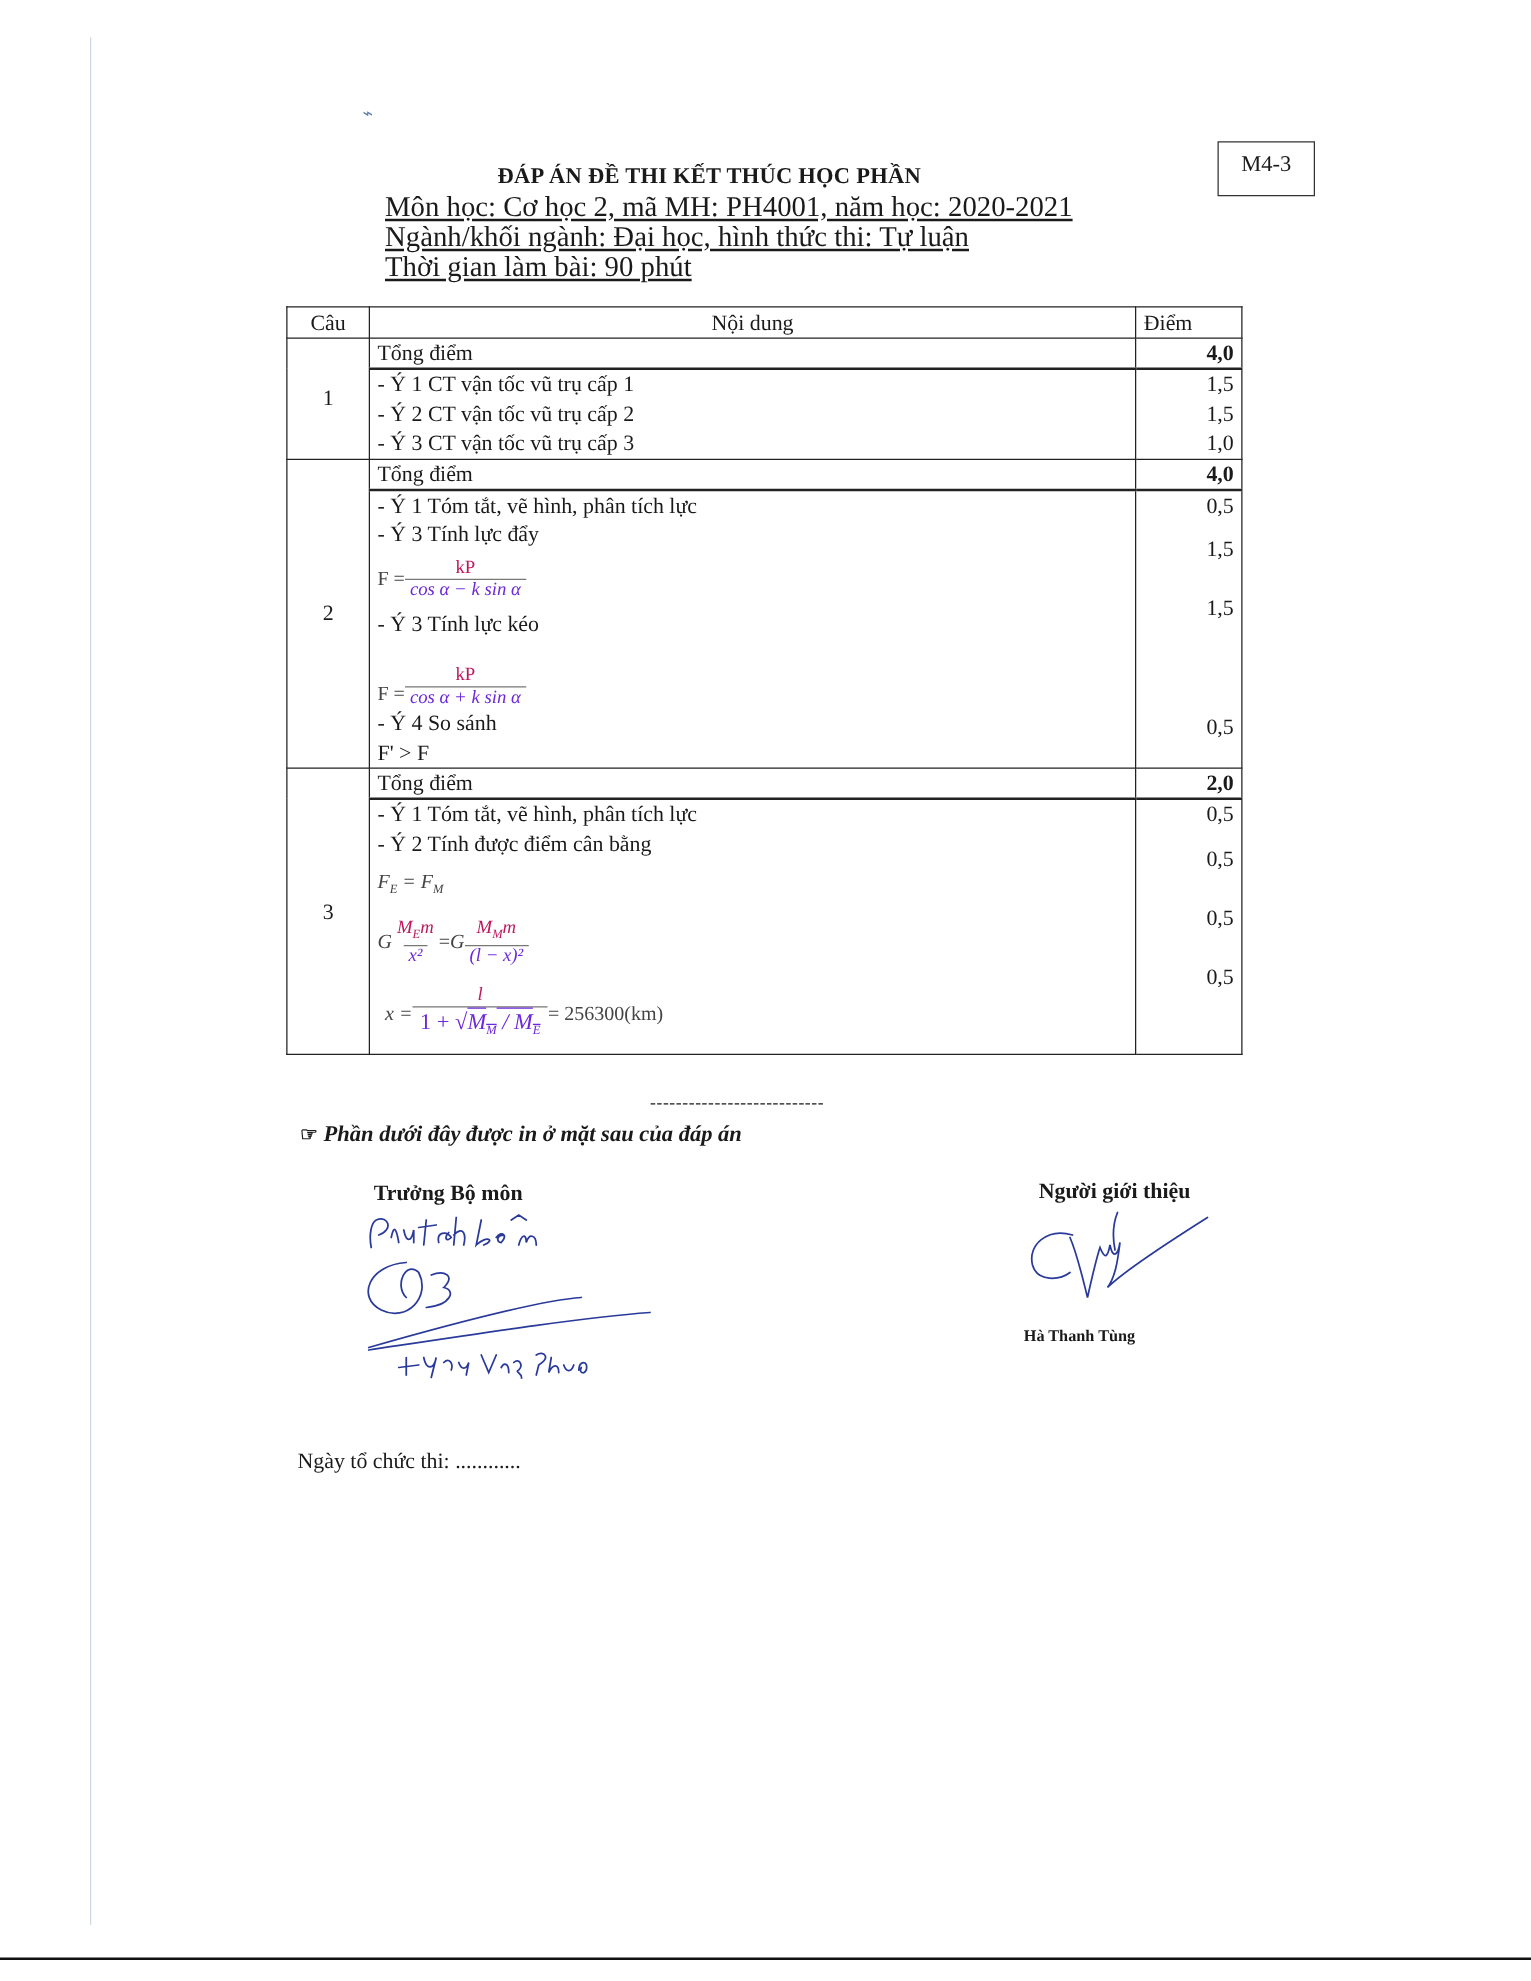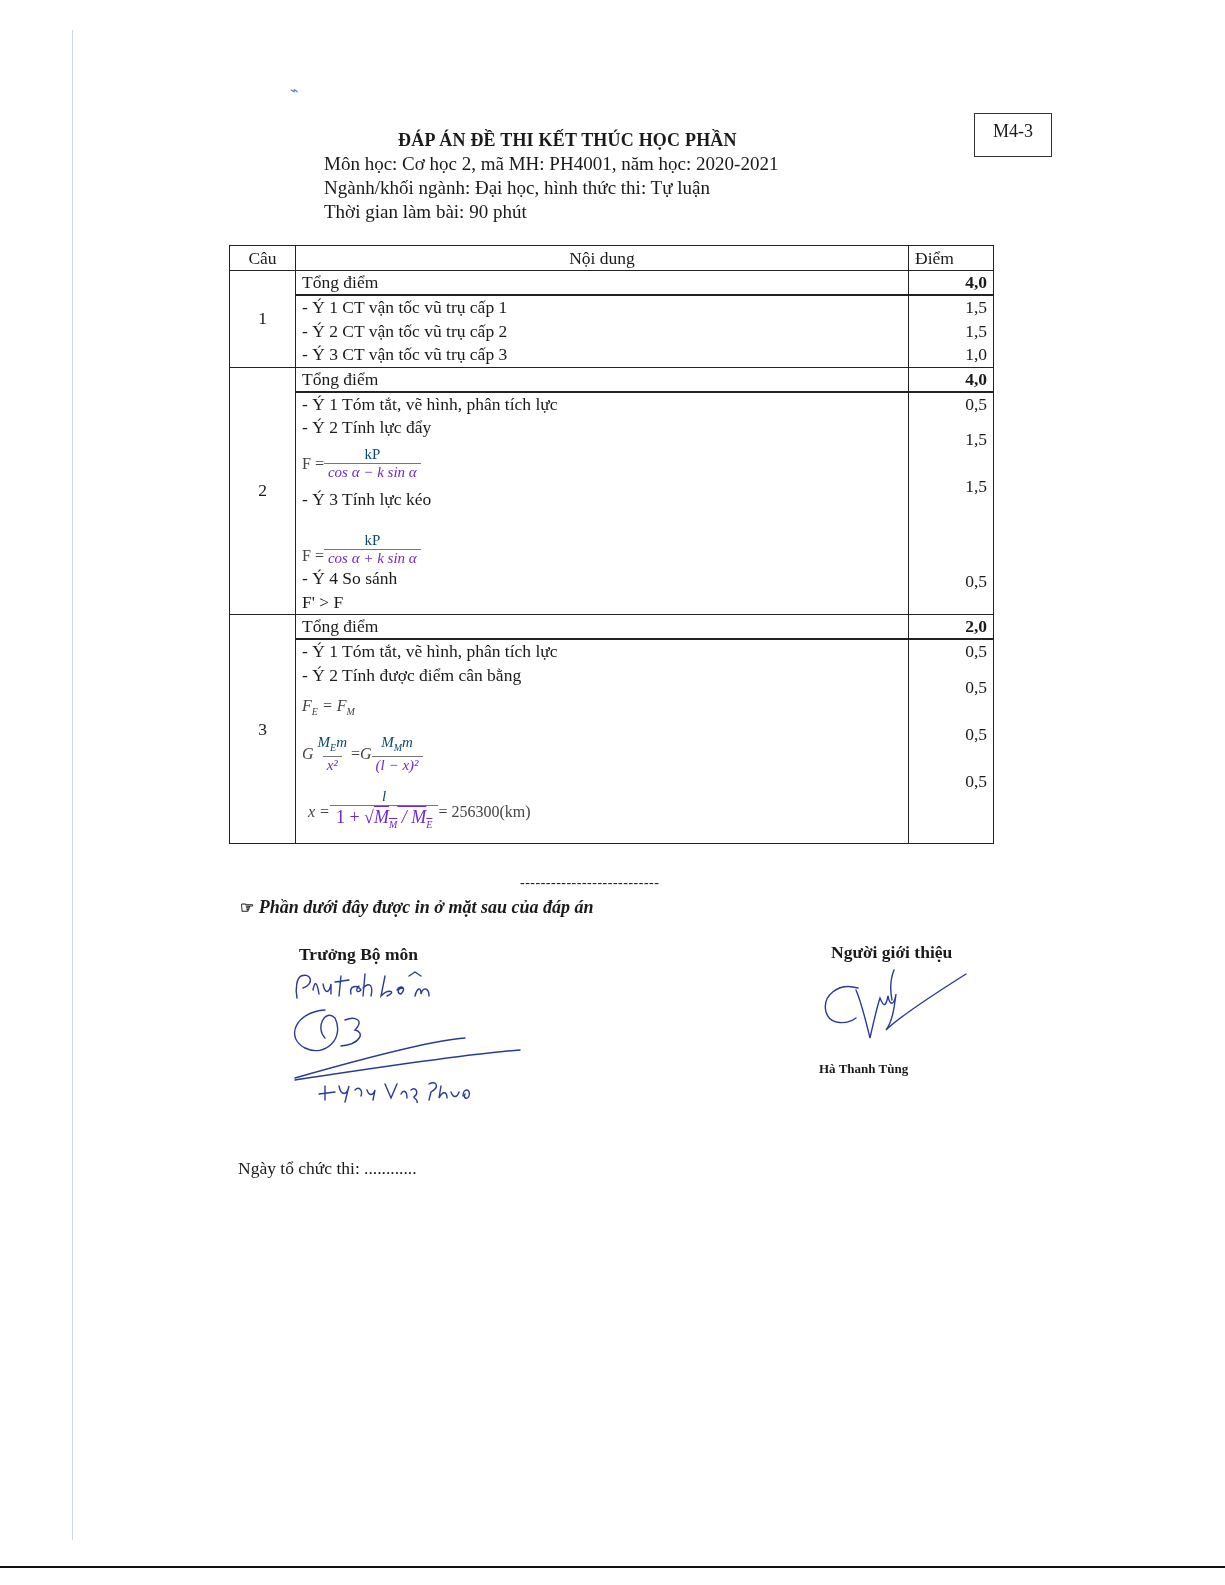--- a/index.html
+++ b/index.html
@@ -4,32 +4,32 @@
 <style>
   html, body { margin:0; padding:0; }
   body { width:1225px; height:1585px; background:#ffffff; position:relative; overflow:hidden;
          font-family:"Liberation Serif", "DejaVu Serif", serif; color:#1a1a1a; }
   .margin-line { position:absolute; left:72px; top:30px; width:1px; height:1510px; background:#cfd8e2; }
   .bottom-line { position:absolute; left:0; top:1566px; width:1225px; height:2px; background:#111; }
   .mark { position:absolute; left:290px; top:82px; color:#5b7fb0; font-size:14px; }
   .code-box { position:absolute; left:974px; top:113px; width:78px; height:44px; border:1px solid #333;
               font-size:18px; display:flex; align-items:center; justify-content:center; box-sizing:border-box; padding-bottom:8px; }
   .title { position:absolute; left:398px; top:130px; font-weight:bold; font-size:18px; letter-spacing:0.2px; }
-  .hdr { position:absolute; left:324px; font-size:19px; }
+  .hdr { position:absolute; left:308px; font-size:23px;text-decoration:underline; }
   table.grid { position:absolute; left:229px; top:245px; width:765px; border-collapse:collapse; font-size:17.5px; }
   table.grid td, table.grid th { border:1px solid #222; padding:0 6px; vertical-align:top; }
   table.grid th { font-weight:normal; height:24px; line-height:24px; }
   .c1 { width:53px; text-align:center; vertical-align:middle !important; }
   .c3 { width:72px; text-align:right; }
   .tot td { height:23px; line-height:23px; }
   .tot .c3 { font-weight:bold; }
   .tot td.content, .tot td.c3 { border-bottom:2px solid #222; }
   .line { line-height:23.5px; height:23.5px; white-space:nowrap; }
   .frac { display:inline-flex; flex-direction:column; align-items:center; vertical-align:middle; font-family:"Liberation Serif", serif; }
-  .frac .num { font-size:15px; line-height:17px; color:#0c4a6e; padding:0 4px; }
+  .frac .num { font-size:15px; line-height:17px; color:#be185d; padding:0 4px; }
   .frac .den { font-size:15px; line-height:17px; border-top:1px solid #777; padding:0 4px; color:#6d28d9; font-style:italic; }
   .eq { font-size:16px; color:#444; }
   .mi { font-style:italic; }
   .formula { height:46px; display:flex; align-items:center; }
   .dash-sep { position:absolute; left:520px; top:875px; font-size:14px; letter-spacing:0.5px; }
   .note { position:absolute; left:240px; top:897px; font-style:italic; font-weight:bold; font-size:18px; }
   .sig-head { position:absolute; font-weight:bold; font-size:17.5px; }
   .sig-name { position:absolute; font-weight:bold; font-size:13px; }
   .signature { position:absolute; }
   .footer-date { position:absolute; left:238px; top:1158px; font-size:17.5px; }
@@ -77,21 +77,21 @@
   </tr>
 
   <tr class="tot">
     <td class="c1" rowspan="2">2</td>
     <td class="content">Tổng điểm</td>
     <td class="c3">4,0</td>
   </tr>
   <tr>
     <td>
       <div class="line">- Ý 1 Tóm tắt, vẽ hình, phân tích lực</div>
-      <div class="line">- Ý 2 Tính lực đẩy</div>
+      <div class="line">- Ý 3 Tính lực đẩy</div>
       <div class="line" style="height:48px; display:flex; align-items:center;">
         <span class="eq">F =</span>
         <span class="frac">
           <span class="num">kP</span>
           <span class="den">cos α − k sin α</span>
         </span>
       </div>
       <div class="line">- Ý 3 Tính lực kéo</div>
       <div class="line" style="height:56px; display:flex; align-items:flex-end;">
         <span class="eq">F =</span>

